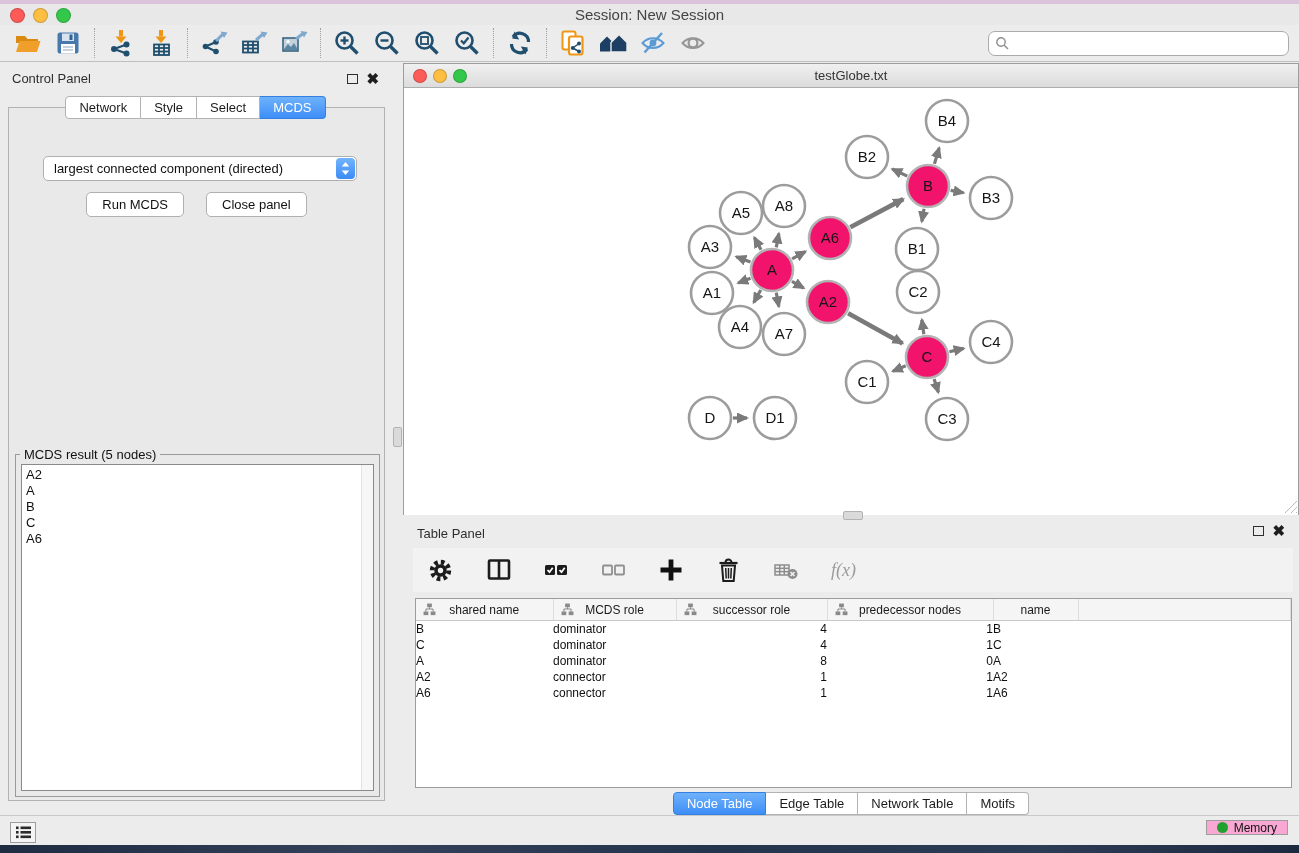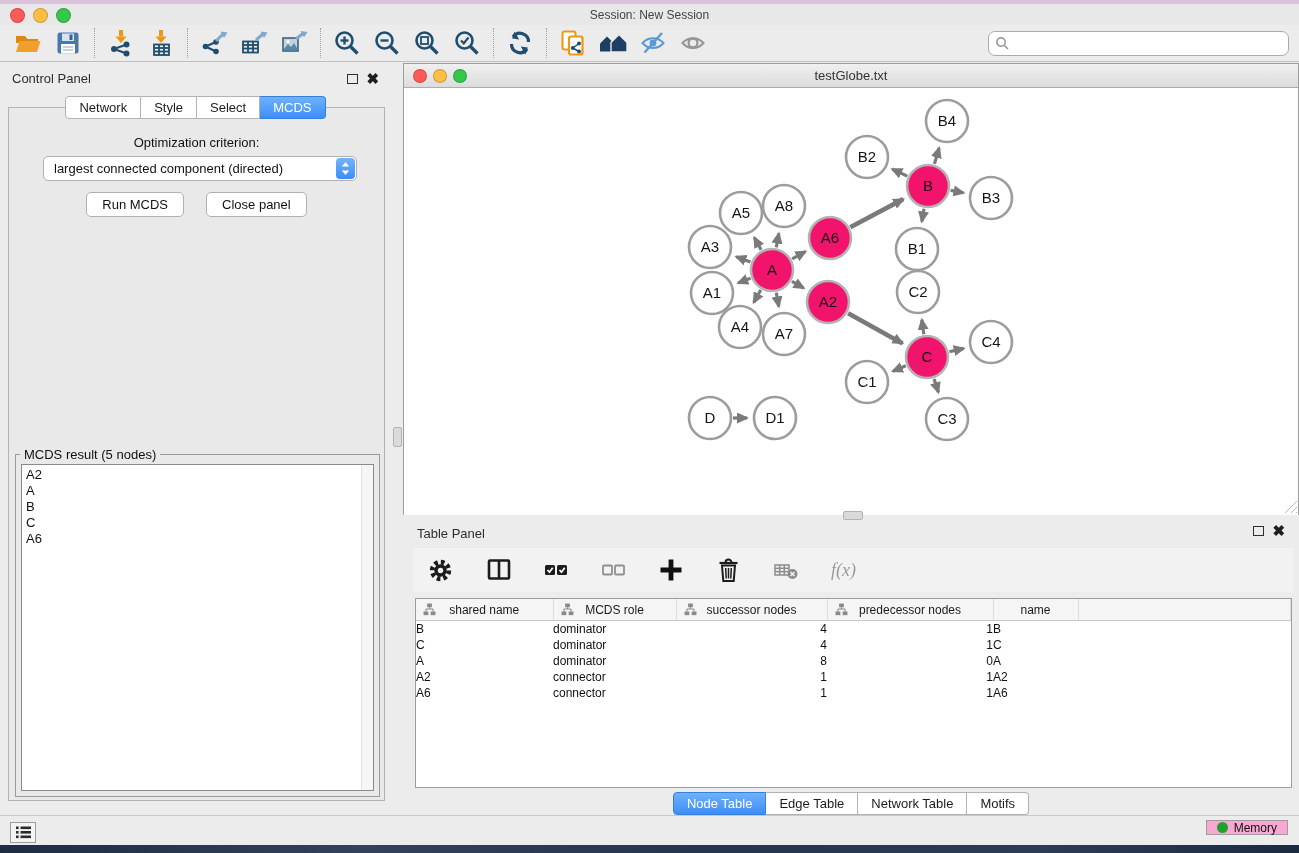--- a/index.html
+++ b/index.html
@@ -9,21 +9,21 @@
   
   .desktop-top{position:absolute;left:0;top:0;width:100%;height:4px;background:#dcc3dc;}
   .desktop-bottom{position:absolute;left:0;bottom:0;width:100%;height:8px;
     background:linear-gradient(90deg,#1e2c42,#33415a 28%,#24344c 55%,#2d3c55 80%,#1c2a40);}
   
   .titlebar{position:absolute;left:0;top:4px;width:100%;height:21px;background:#e8e8e8;
     display:flex;align-items:center;justify-content:center;}
   .traffic{position:absolute;left:10px;top:4px;display:flex;gap:8px;}
   .light{width:13px;height:13px;border-radius:50%;border:0.5px solid rgba(0,0,0,.18);}
   .light.red{background:#fc5b57;} .light.yellow{background:#fdbe41;} .light.green{background:#34c84a;}
-  .win-title{font-size:12px;color:#444;}
+  .win-title{font-size:15px;color:#444;}
   
   .toolbar{position:absolute;left:0;top:25px;width:100%;height:37px;display:flex;align-items:center;
     padding-left:8px;box-sizing:border-box;border-bottom:1px solid #bfbfbf;background:#ececec;}
   .tbtn{width:40px;height:34px;background:none;border:none;display:flex;align-items:center;
     justify-content:center;padding:0;cursor:default;}
   .ticon{display:flex;}
   .tsep{width:0;height:30px;border-left:1px dotted #9f9f9f;margin:0 6px;}
   .searchbox{margin-left:auto;margin-right:10px;width:293px;height:23px;background:#fff;
     border:1px solid #ababab;border-radius:7px;display:flex;align-items:center;padding-left:6px;}
   .searchbox input{border:none;outline:none;flex:1;font-size:12px;font-family:"Liberation Sans",sans-serif;background:transparent;}
@@ -325,21 +325,20 @@
         <span class="close-ic">✖</span>
       </span>
     </div>
     <div class="cp-tabs">
         <div class="tab">Network</div>
         <div class="tab">Style</div>
         <div class="tab">Select</div>
         <div class="tab active">MCDS</div>
       </div>
     <div class="cp-content">
-      <div class="opt-label">Optimization criterion:</div>
       <div class="dropdown">
         <span class="dropdown-text">largest connected component (directed)</span>
         <span class="dropdown-stepper">
           <svg width="9" height="15" viewBox="0 0 9 15">
               <path d="M4.5 1 L8.2 5.6 H0.8 Z" fill="#fff"></path>
               <path d="M4.5 14 L0.8 9.4 H8.2 Z" fill="#fff"></path>
             </svg>
         </span>
       </div>
       <div class="btn-row">
@@ -592,21 +591,21 @@
                     <rect x="3.8" y="0.5" width="4.4" height="3.4" fill="#8a8a8a"></rect>
                     <path d="M6 3.9 v1.6 M2.7 5.5 h6.6 M2.7 5.5 v2 M9.3 5.5 v2" stroke="#8a8a8a" fill="none" stroke-width="1"></path>
                     <rect x="0.5" y="7.8" width="4.4" height="3.4" fill="#8a8a8a"></rect>
                     <rect x="7.1" y="7.8" width="4.4" height="3.4" fill="#8a8a8a"></rect>
                   </svg></span><span>MCDS role</span></th>
               <th><span class="th-icon"><svg width="13" height="13" viewBox="0 0 12 12">
                     <rect x="3.8" y="0.5" width="4.4" height="3.4" fill="#8a8a8a"></rect>
                     <path d="M6 3.9 v1.6 M2.7 5.5 h6.6 M2.7 5.5 v2 M9.3 5.5 v2" stroke="#8a8a8a" fill="none" stroke-width="1"></path>
                     <rect x="0.5" y="7.8" width="4.4" height="3.4" fill="#8a8a8a"></rect>
                     <rect x="7.1" y="7.8" width="4.4" height="3.4" fill="#8a8a8a"></rect>
-                  </svg></span><span>successor nodes</span></th>
+                  </svg></span><span>successor role</span></th>
               <th><span class="th-icon"><svg width="13" height="13" viewBox="0 0 12 12">
                     <rect x="3.8" y="0.5" width="4.4" height="3.4" fill="#8a8a8a"></rect>
                     <path d="M6 3.9 v1.6 M2.7 5.5 h6.6 M2.7 5.5 v2 M9.3 5.5 v2" stroke="#8a8a8a" fill="none" stroke-width="1"></path>
                     <rect x="0.5" y="7.8" width="4.4" height="3.4" fill="#8a8a8a"></rect>
                     <rect x="7.1" y="7.8" width="4.4" height="3.4" fill="#8a8a8a"></rect>
                   </svg></span><span>predecessor nodes</span></th>
               <th><span>name</span></th>
               <th></th>
             </tr>
           </thead>

